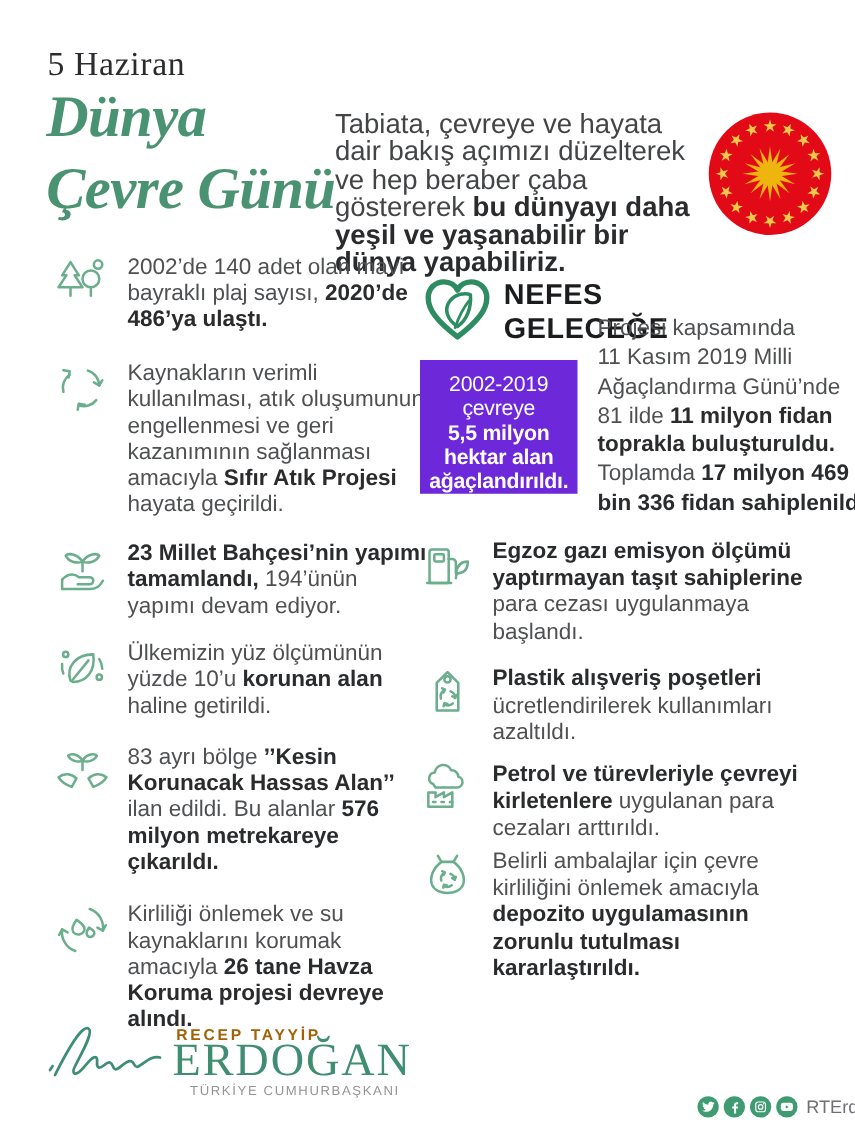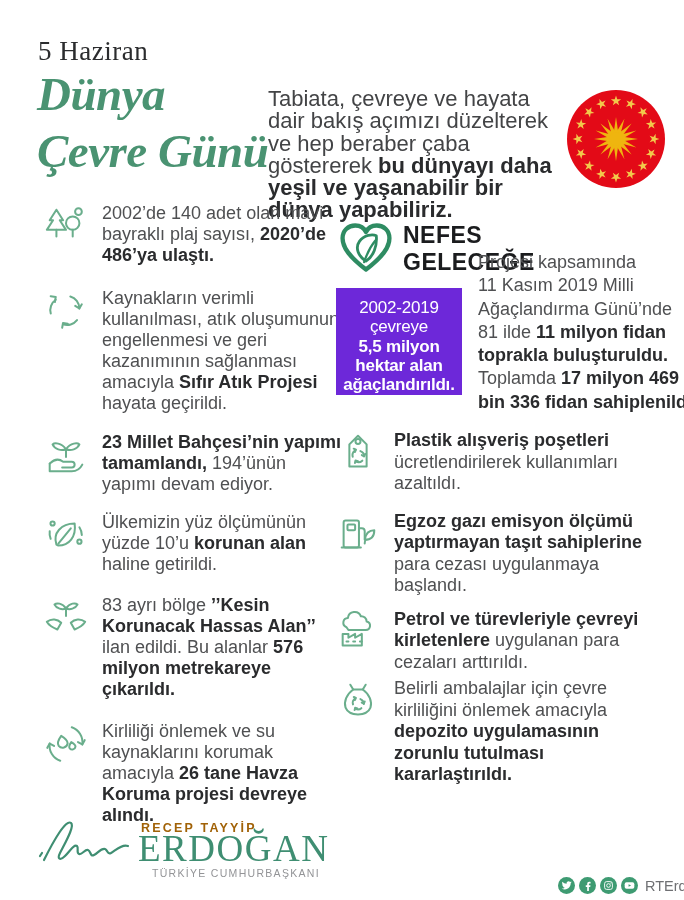--- a/index.html
+++ b/index.html
@@ -246,45 +246,45 @@
           <div><span>çevreye</span></div>
           <div><b>5,5 milyon</b></div>
           <div><b>hektar alan</b></div>
           <div><b>ağaçlandırıldı.</b></div>
         </div>
     </div>
     <div id="col-right-items">
   <div class="item">
     <span class="icon">
             <svg viewBox="0 0 48 48" fill="none" stroke="#6aae8c" stroke-width="2.1" stroke-linecap="round" stroke-linejoin="round">
+              <rect x="9" y="10" width="16" height="28" rx="2"></rect>
+              <rect x="13" y="14" width="8" height="6" rx="1"></rect>
+              <path d="M7 38 H27"></path>
+              <path d="M25 18 h3 a3 3 0 0 1 3 3 v8"></path>
+              <path d="M31 30 c1-7 5-10 10-10 c0 6-3 10-10 10z"></path>
+              <path d="M31 34 c0-2 .3-3 1-4"></path>
+            </svg>
+          </span>
+    <p class="txt"><b>Egzoz gazı emisyon ölçümü yaptırmayan taşıt sahiplerine</b><span> para cezası uygulanmaya başlandı.</span></p>
+  </div>
+
+  <div class="item">
+    <span class="icon">
+            <svg viewBox="0 0 48 48" fill="none" stroke="#6aae8c" stroke-width="2.1" stroke-linecap="round" stroke-linejoin="round">
               <path d="M15 15 L24 6 L33 15 V38 H15 Z"></path>
               <circle cx="24" cy="12" r="2.6"></circle>
               <path d="M26.5 22a6 6 0 0 1 4 5.5"></path>
               <path d="M31.5 25l-1.2 2.4-2.3-1.3"></path>
               <path d="M28.5 32a6 6 0 0 1-6.7 1"></path>
               <path d="M20.8 34.5l.6-2.6 2.6.7"></path>
               <path d="M18.5 28a6 6 0 0 1 2-6.3"></path>
               <path d="M19.5 19.5l2.4 1.1-1.2 2.4"></path>
             </svg>
           </span>
     <p class="txt"><b>Plastik alışveriş poşetleri</b><span> ücretlendirilerek kullanımları azaltıldı.</span></p>
-  </div>
-
-  <div class="item">
-    <span class="icon">
-            <svg viewBox="0 0 48 48" fill="none" stroke="#6aae8c" stroke-width="2.1" stroke-linecap="round" stroke-linejoin="round">
-              <rect x="9" y="10" width="16" height="28" rx="2"></rect>
-              <rect x="13" y="14" width="8" height="6" rx="1"></rect>
-              <path d="M7 38 H27"></path>
-              <path d="M25 18 h3 a3 3 0 0 1 3 3 v8"></path>
-              <path d="M31 30 c1-7 5-10 10-10 c0 6-3 10-10 10z"></path>
-              <path d="M31 34 c0-2 .3-3 1-4"></path>
-            </svg>
-          </span>
-    <p class="txt"><b>Egzoz gazı emisyon ölçümü yaptırmayan taşıt sahiplerine</b><span> para cezası uygulanmaya başlandı.</span></p>
   </div>
 
   <div class="item">
     <span class="icon">
             <svg viewBox="0 0 48 48" fill="none" stroke="#6aae8c" stroke-width="2.1" stroke-linecap="round" stroke-linejoin="round">
               <path d="M12 19a5 5 0 0 1 1.5-9.7A7 7 0 0 1 27 7.6 5.5 5.5 0 0 1 33 13a4.5 4.5 0 0 1-1 8.9H14z"></path>
               <path d="M8 38 V26 h6 v4 l7-4 v4 l7-4 v12 z"></path>
               <path d="M12 34h2 M19 34h2 M26 34h2"></path>
             </svg>
           </span>

